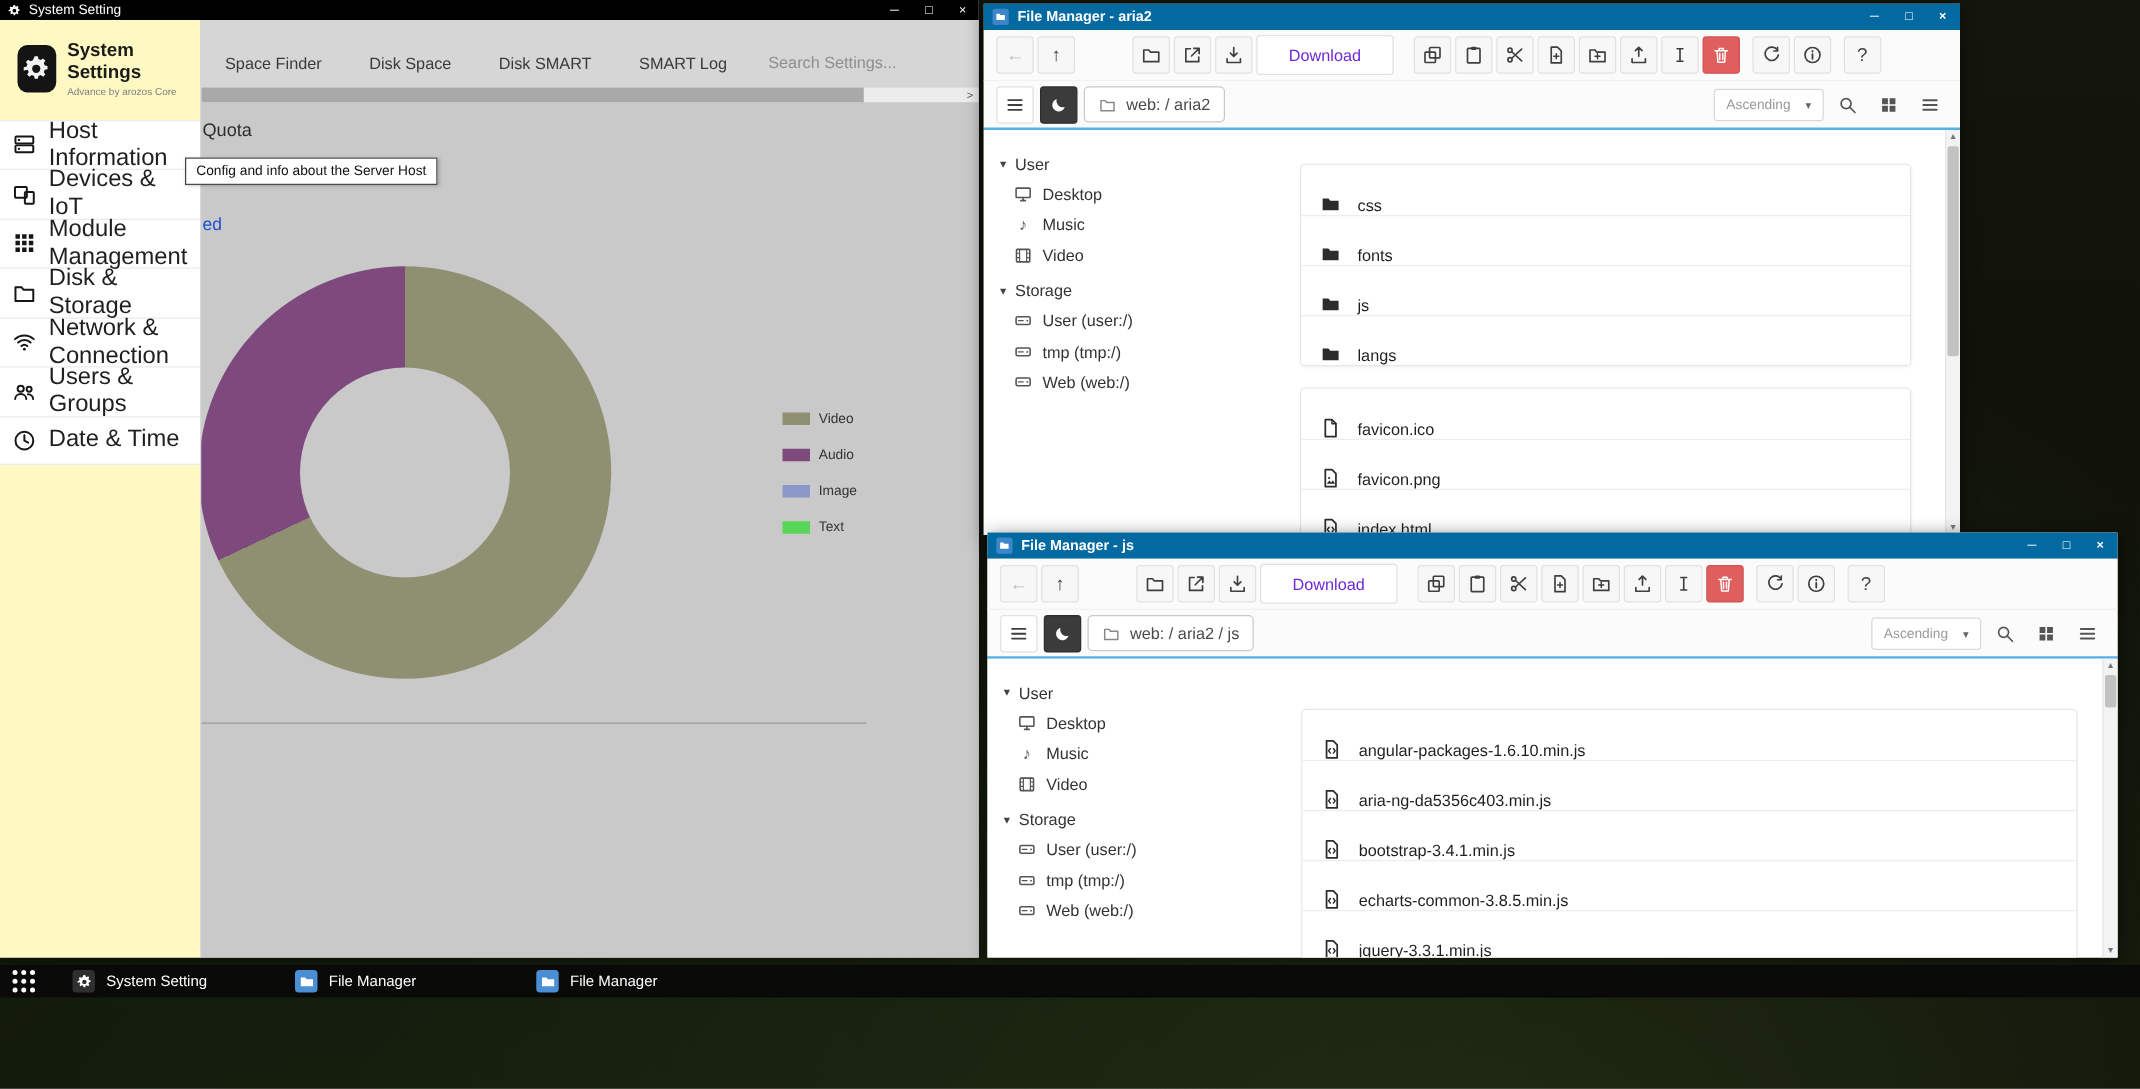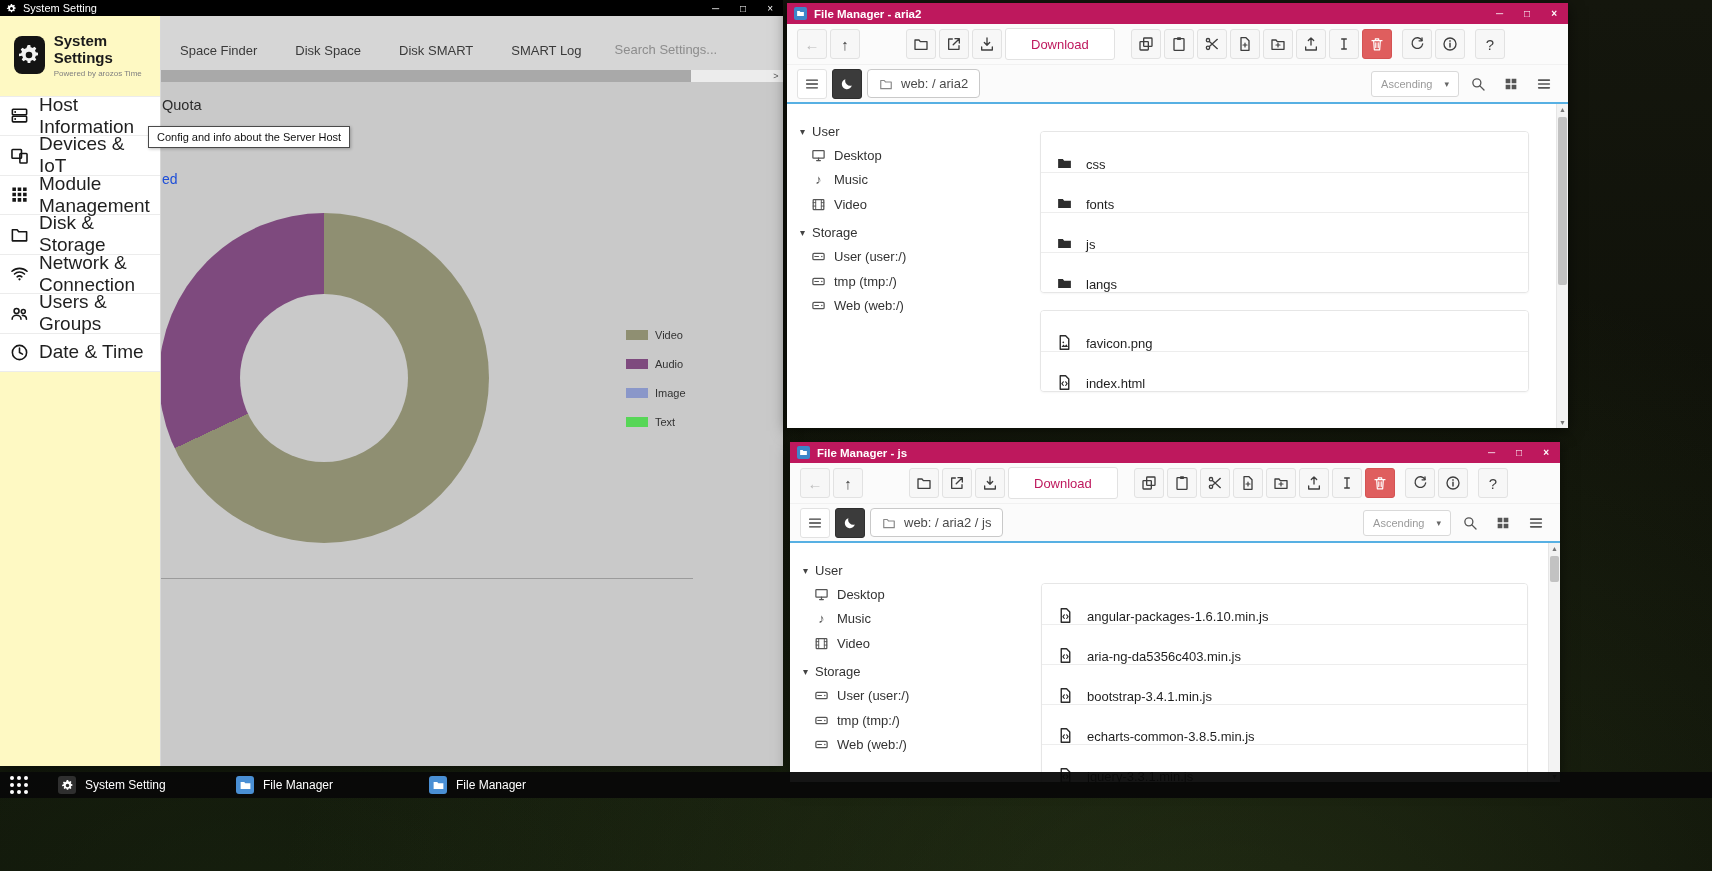--- a/index.html
+++ b/index.html
@@ -46,30 +46,30 @@
   .donut-hole{position:absolute;inset:81px;background:#c9c9c9;border-radius:50%}
   .panel-line{position:absolute;left:0;top:496px;width:532px;border-top:1px solid #9b9b9b}
   .lg-row{position:absolute;left:465px;display:flex;align-items:center;gap:7px;height:12px}
   .sw{width:22px;height:10px;display:inline-block}
   .lg-row span:last-child{font-size:11px;color:#333}
   .ss-tooltip{position:absolute;left:148px;top:126px;height:22px;line-height:20px;padding:0 8px;background:#fff;border:1px solid #4a4a4a;font-size:11px;color:#111;white-space:nowrap;z-index:30;box-shadow:1px 1px 3px rgba(0,0,0,.25)}
 
   
   .fm{background:#fff;display:flex;flex-direction:column}
   #fm1{left:787px;top:3px;width:781px;height:425px;z-index:2}
-  #fm2{left:790px;top:442px;width:770px;height:340px;z-index:3}
-  .fm-tb{height:21px;background:#be185d;color:#fff;display:flex;align-items:center;gap:7px;padding:0 7px;font-size:11.5px;font-weight:700;flex:none}
+  #fm2{left:790px;top:426px;width:904px;height:340px;z-index:3}
+  .fm-tb{height:21px;background:#0369a1;color:#fff;display:flex;align-items:center;gap:7px;padding:0 7px;font-size:11.5px;font-weight:700;flex:none}
   .fm-appicon{width:13px;height:13px;background:#3d86c9;border-radius:2px;display:flex;align-items:center;justify-content:center;color:#fff;flex:none}
   .fm-appicon span{width:9px;height:9px}
   .fm-toolbar{height:41px;background:#fbfbfb;display:flex;align-items:center;padding:0 10px;gap:3px;flex:none;border-bottom:1px solid #f1f1f1}
   .tbtn{width:30px;height:30px;border:1px solid #e2e2e2;background:#f7f7f7;border-radius:3px;display:flex;align-items:center;justify-content:center;color:#3f3f3f;font-size:15px;flex:none}
   .tbtn.white{background:#fff}
   .tbtn.disabled{color:#bcbcbc}
   .tbtn.danger{background:#df5e5e;border-color:#d45353;color:#fff}
-  .tbtn.label-btn{width:auto;padding:15px 25px;background:#fff;font-size:13px;color:#be185d}
+  .tbtn.label-btn{width:auto;padding:15px 25px;background:#fff;font-size:13px;color:#6d28d9}
   .sp40{width:40px;flex:none}.sp10{width:10px;flex:none}.sp4{width:4px;flex:none}
   .fm-addr{height:37px;background:#fbfbfb;display:flex;align-items:center;padding:0 10px;gap:5px;flex:none}
   .moon-btn{background:#3b3b3b;border-color:#2e2e2e;color:#fff}
   .addr-box{height:29px;border:1px solid #c9c9c9;background:#fff;border-radius:4px;display:flex;align-items:center;gap:8px;padding:0 11px;font-size:13px;color:#4a4a4a}
   .addr-spacer{flex:1}
   .sort-box{height:26px;border:1px solid #d9d9d9;background:#fff;border-radius:3px;display:flex;align-items:center;gap:12px;padding:0 9px;font-size:11px;color:#9a9a9a}
   .sort-box .caret{font-size:9px;color:#666}
   .flatbtn{width:28px;height:28px;display:flex;align-items:center;justify-content:center;color:#555}
   .fm-accent{height:2px;background:#57b0e3;flex:none}
   .fm-main{flex:1;display:flex;background:#fff;overflow:hidden;position:relative}
@@ -123,21 +123,21 @@
       <div class="logo">
         <div class="gearbox">
             <span data-icon="gear">
               <svg viewBox="0 0 24 24" fill="none" stroke="currentColor" stroke-width="2" stroke-linecap="round" stroke-linejoin="round">
                 <path fill="currentColor" stroke="none" fill-rule="evenodd" d="M10.7 2h2.6l.4 2.2a8 8 0 0 1 1.9.8l1.9-1.3 1.8 1.8-1.3 1.9a8 8 0 0 1 .8 1.9l2.2.4v2.6l-2.2.4a8 8 0 0 1-.8 1.9l1.3 1.9-1.8 1.8-1.9-1.3a8 8 0 0 1-1.9.8l-.4 2.2h-2.6l-.4-2.2a8 8 0 0 1-1.9-.8l-1.9 1.3-1.8-1.8 1.3-1.9a8 8 0 0 1-.8-1.9L2 13.3v-2.6l2.2-.4a8 8 0 0 1 .8-1.9L3.7 6.5l1.8-1.8 1.9 1.3a8 8 0 0 1 1.9-.8zM12 8.7a3.3 3.3 0 1 0 0 6.6 3.3 3.3 0 0 0 0-6.6z"></path>
               </svg>
             </span>
           </div>
         <div>
           <div class="logo-name">System Settings</div>
-          <div class="logo-tag">Powered by arozos Time</div>
+          <div class="logo-tag">Advance by arozos Core</div>
         </div>
       </div>
       <div class="menu">
         <div class="menu-item">
             <span class="mi" data-icon="server">
               <svg viewBox="0 0 24 24" fill="none" stroke="currentColor" stroke-width="2" stroke-linecap="round" stroke-linejoin="round">
                 <rect x="3" y="4" width="18" height="7" rx="1"></rect>
                 <rect x="3" y="13" width="18" height="7" rx="1"></rect>
                 <path d="M6.5 7.5h.01M6.5 16.5h.01" stroke-width="2.4"></path>
               </svg>
@@ -519,20 +519,29 @@
         <div class="frow">
             <span class="ficon" data-icon="folder">
               <svg viewBox="0 0 24 24" fill="none" stroke="currentColor" stroke-width="2" stroke-linecap="round" stroke-linejoin="round">
                 <path fill="currentColor" stroke="none" d="M3 5.5h6.6l2 2.5H21v10.5H3z"></path>
               </svg>
             </span>
             <span>langs</span>
           </div>
       </div>
       <div class="fgroup">
+        <div class="frow">
+            <span class="ficon" data-icon="file">
+              <svg viewBox="0 0 24 24" fill="none" stroke="currentColor" stroke-width="2" stroke-linecap="round" stroke-linejoin="round">
+                <path d="M6 2.5h7.5L18 7v14.5H6z"></path>
+                <path d="M13.5 2.5V7H18" stroke-width="1.6"></path>
+              </svg>
+            </span>
+            <span>favicon.ico</span>
+          </div>
         <div class="frow">
             <span class="ficon" data-icon="image-file">
               <svg viewBox="0 0 24 24" fill="none" stroke="currentColor" stroke-width="2" stroke-linecap="round" stroke-linejoin="round">
                 <path d="M6 2.5h7.5L18 7v14.5H6z"></path>
                 <circle cx="10.3" cy="11.8" r="1.2" fill="currentColor" stroke="none"></circle>
                 <path fill="currentColor" stroke="none" d="M7.6 18.4l3-3.6 2 2 2-2.4 2.4 4z"></path>
               </svg>
             </span>
             <span>favicon.png</span>
           </div>

